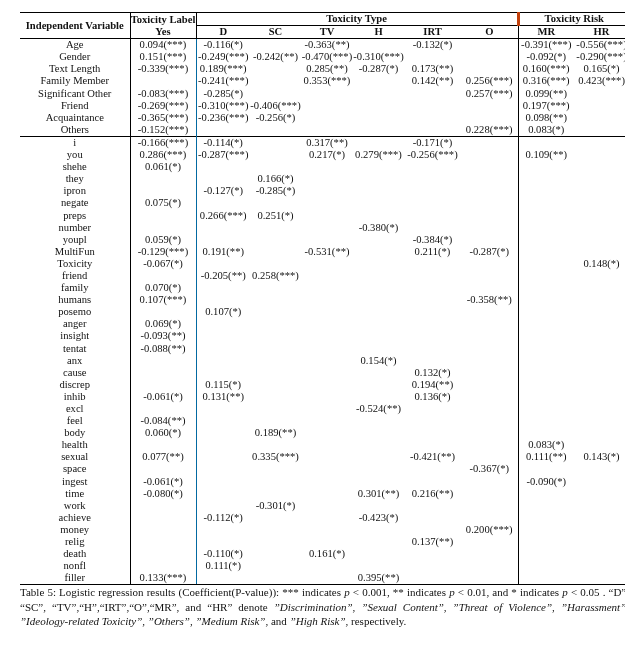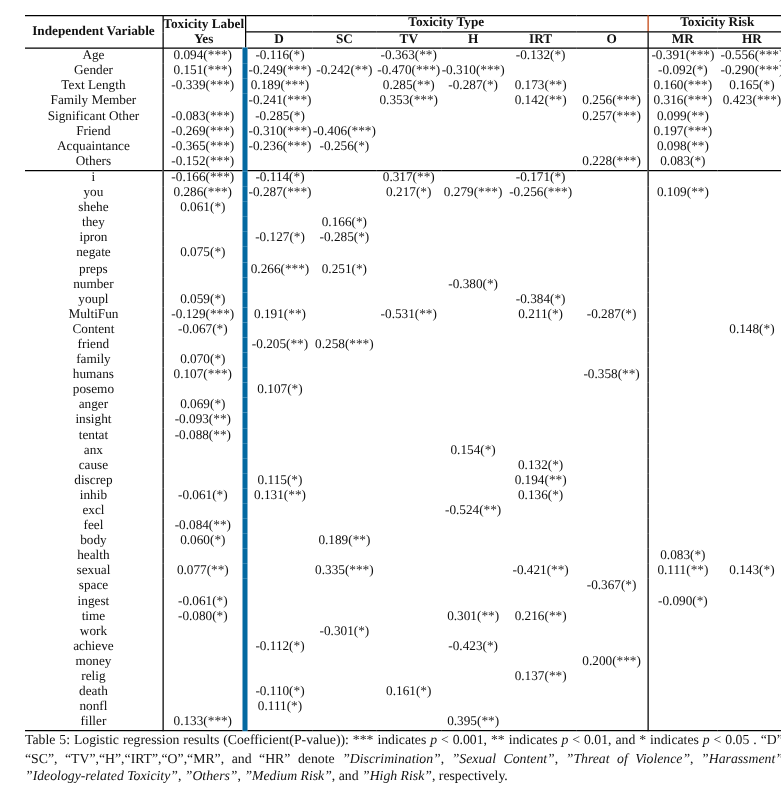--- a/index.html
+++ b/index.html
@@ -32,27 +32,27 @@
   
   thead td {
     font-weight: bold;
     font-size: 11px;
     line-height: 13.5px;
     vertical-align: middle;
   }
   thead tr:first-child td { border-top: 1.8px solid #000; }
   td.h-iv   { border-right: 1px solid #000; border-bottom: 1.5px solid #000; }
   td.h-yes  { border-right: 1px solid #000; border-bottom: 1.5px solid #000; }
-  td.h-type { border-bottom: 1px solid #000; border-right: 1px solid #c2410c; }
+  td.h-type { border-bottom: 1px solid #000; border-right: 3px solid #c2410c; }
   td.h-risk { border-bottom: 1px solid #000; }
   tr.subhead td { border-bottom: 1.5px solid #000; }
   tr.subhead td.c-o { border-right: 1px solid #000; }
   
   td.c-var { border-right: 1px solid #000; }
-  td.c-yes { border-right: 4px solid #0369a1; margin-top: 32px; }
+  td.c-yes { border-right: 1px solid #0369a1; margin-top: 32px; }
   td.c-o   { border-right: 1px solid #000; }
   tr.sec-start td { border-top: 1.2px solid #000; }
   tbody tr:last-child td { border-bottom: 1.8px solid #000; }
   
   .caption {
     width: 609px;
     font-size: 11px;
     line-height: 14.2px;
     text-align: justify;
   }
@@ -307,21 +307,21 @@
           <td>0.191(**)</td>
           <td></td>
           <td>-0.531(**)</td>
           <td></td>
           <td>0.211(*)</td>
           <td class="c-o">-0.287(*)</td>
           <td></td>
           <td></td>
         </tr>
         <tr>
-          <td class="c-var">Content</td>
+          <td class="c-var">Toxicity</td>
           <td class="c-yes">-0.067(*)</td>
           <td></td>
           <td></td>
           <td></td>
           <td></td>
           <td></td>
           <td class="c-o"></td>
           <td></td>
           <td>0.148(*)</td>
         </tr>

